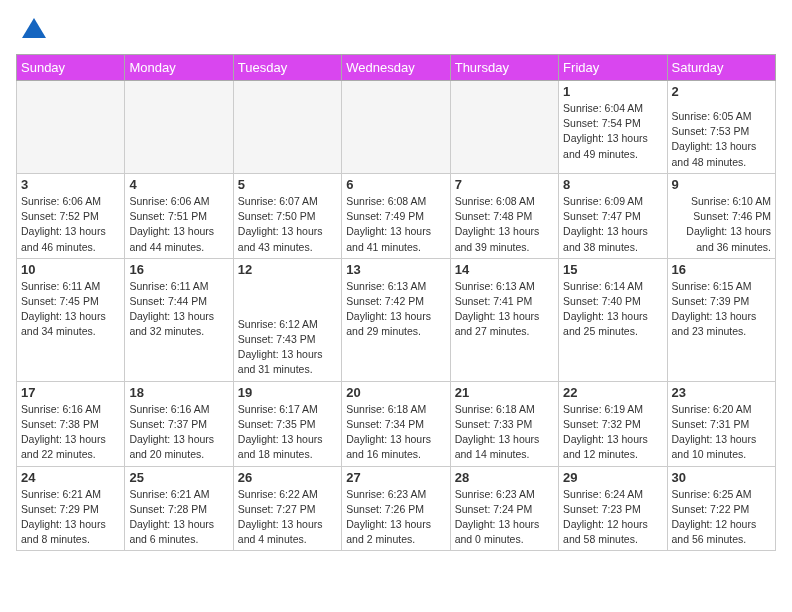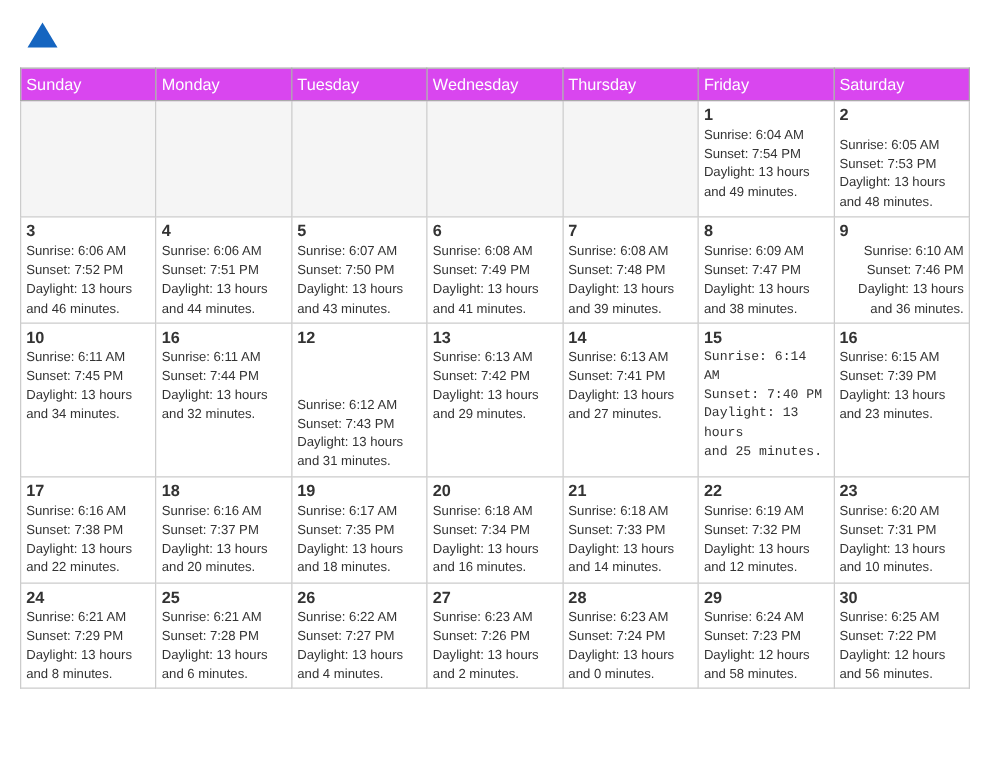--- a/index.html
+++ b/index.html
@@ -231,21 +231,21 @@
         </td>
         <td>
           <span class="day-number">14</span>
           <div class="day-info" style="white-space: pre-line;">Sunrise: 6:13 AM
 Sunset: 7:41 PM
 Daylight: 13 hours
 and 27 minutes.</div>
         </td>
         <td>
           <span class="day-number">15</span>
-          <div class="day-info" style="white-space: pre-line; font-family: Liberation Mono, monospace;">Sunrise: 6:14 AM
+          <div class="day-info" style="white-space: pre-line;">Sunrise: 6:14 AM
 Sunset: 7:40 PM
 Daylight: 13 hours
 and 25 minutes.</div>
         </td>
         <td>
           <span class="day-number">16</span>
           <div class="day-info" style="white-space: pre-line;">Sunrise: 6:15 AM
 Sunset: 7:39 PM
 Daylight: 13 hours
 and 23 minutes.</div>

